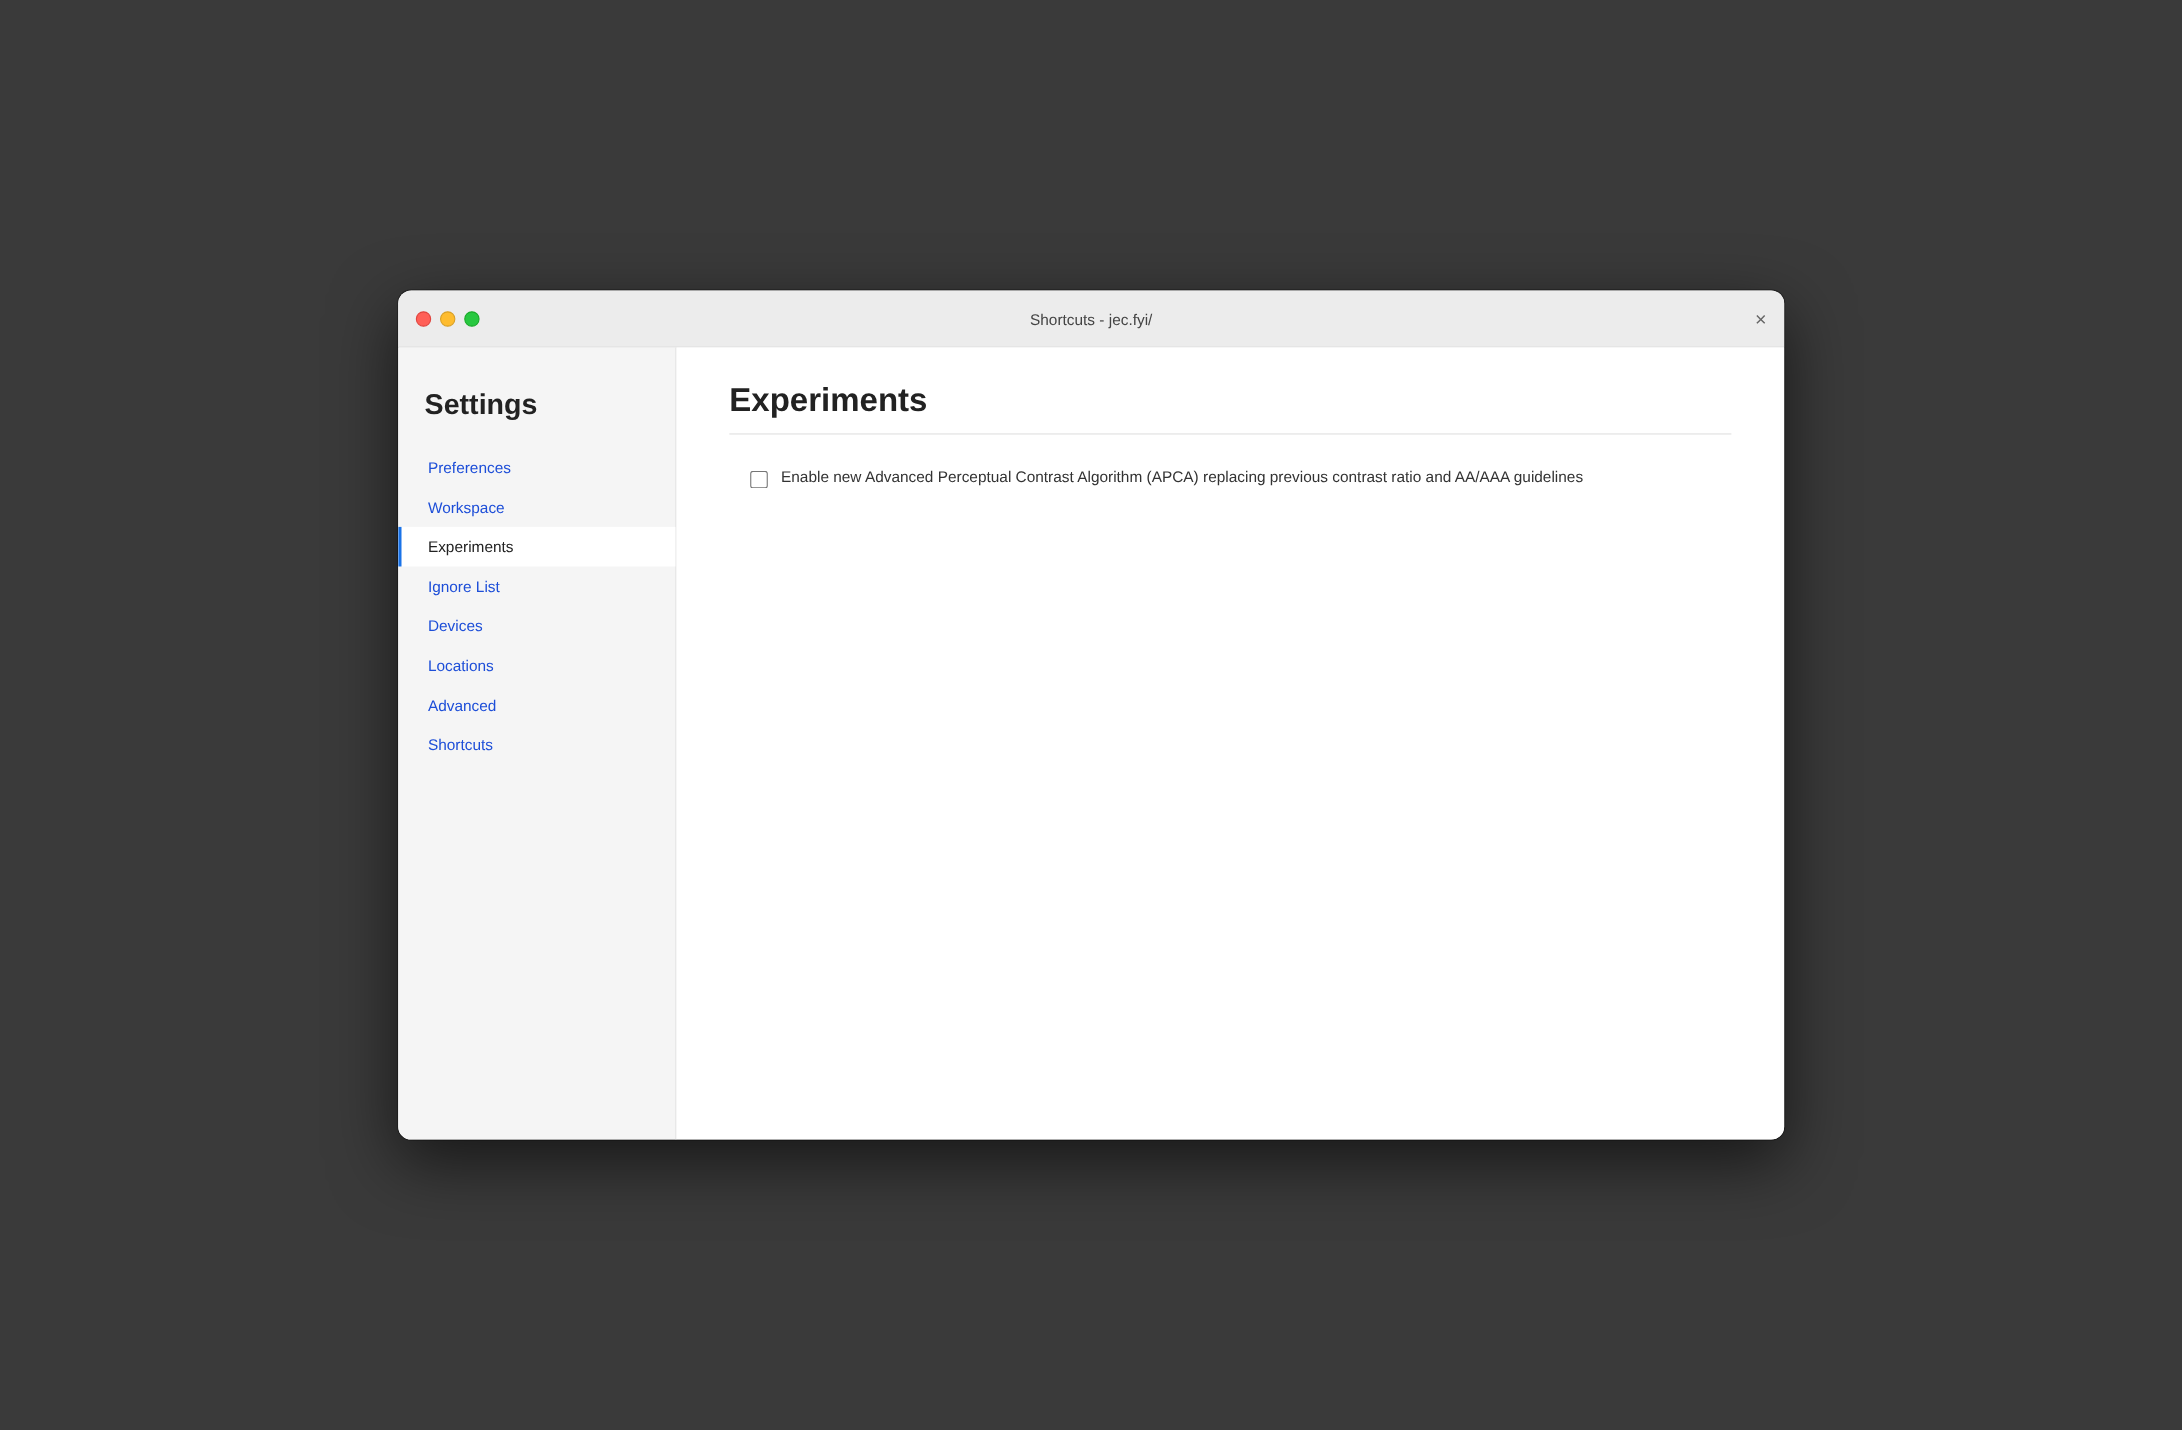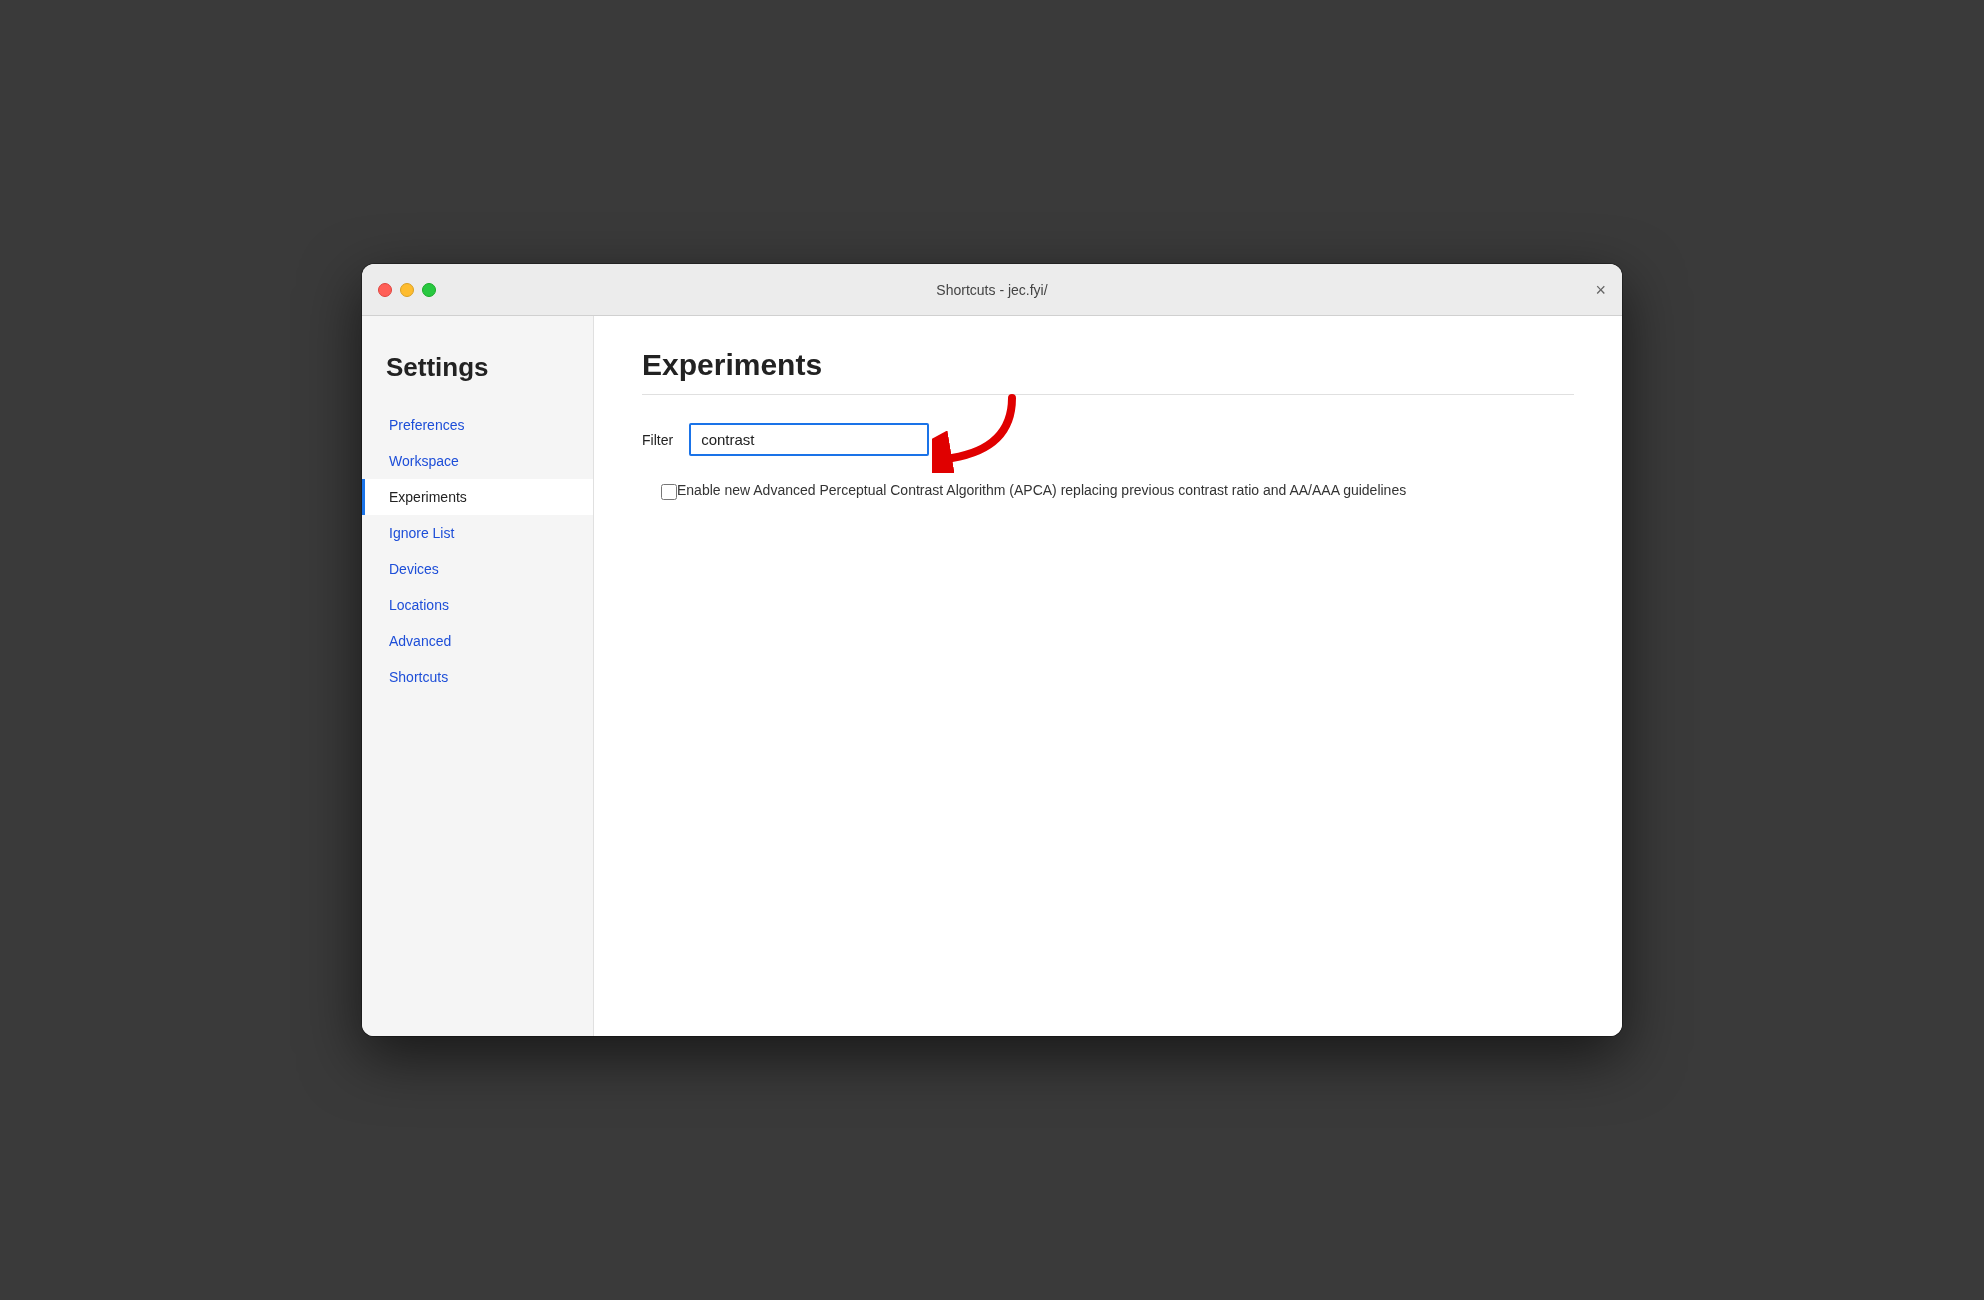--- a/index.html
+++ b/index.html
@@ -84,21 +84,21 @@
       color: #666;
       line-height: 1;
     }
 
     .content-area {
       display: flex;
       height: 720px;
     }
 
     .sidebar {
-      width: 232px;
+      width: 253px;
       background: #f5f5f5;
       border-right: 1px solid #e0e0e0;
       padding-top: 20px;
       flex-shrink: 0;
     }
 
     .sidebar-heading {
       font-size: 26px;
       font-weight: 600;
       color: #222;
@@ -174,21 +174,22 @@
       line-height: 1.6;
     }
 
     .warning-text .warning-label {
       color: #d93025;
       font-weight: 600;
     }
 
     .checkbox-item {
       display: flex;
-      align-items: center;
+      align-items: flex-end;
+      gap: 12px;
       margin-bottom: 20px;
       padding-left: 19px;
     }
 
     .checkbox-item input[type="checkbox"] {
       width: 16px;
       height: 16px;
       margin-top: 2px;
       flex-shrink: 0;
       cursor: pointer;
@@ -251,36 +252,20 @@
       </div>
       <div class="sidebar-item">
         <span>Shortcuts</span>
       </div>
     </div>
 
     <div class="main">
       <h1 class="page-title">Experiments</h1>
       <hr class="divider">
 
-      <div style="position: relative; margin-bottom: 24px;">
-        <div class="filter-row">
-          <label class="filter-label">Filter</label>
-          <input class="filter-input" type="text" value="contrast" style="">
-        </div>
-
-        <svg class="arrow-svg" width="100" height="80" viewBox="0 0 100 80">
-          <defs>
-            <marker id="arrowhead" markerWidth="10" markerHeight="7" refX="0" refY="3.5" orient="auto">
-              <polygon points="0 0, 10 3.5, 0 7" fill="#e00000"></polygon>
-            </marker>
-          </defs>
-
-          <path d="M 80 5 Q 80 55 20 65" stroke="#e00000" stroke-width="8" fill="none" marker-end="url(#arrowhead)" stroke-linecap="round"></path>
-        </svg>
-      </div>
 
 
       <div class="checkbox-item">
         <input type="checkbox" id="apca" style="">
         <label class="checkbox-label" for="apca">Enable new Advanced Perceptual Contrast Algorithm (APCA) replacing previous contrast ratio and AA/AAA guidelines</label>
       </div>
 
     </div>
   </div>
 </div>

